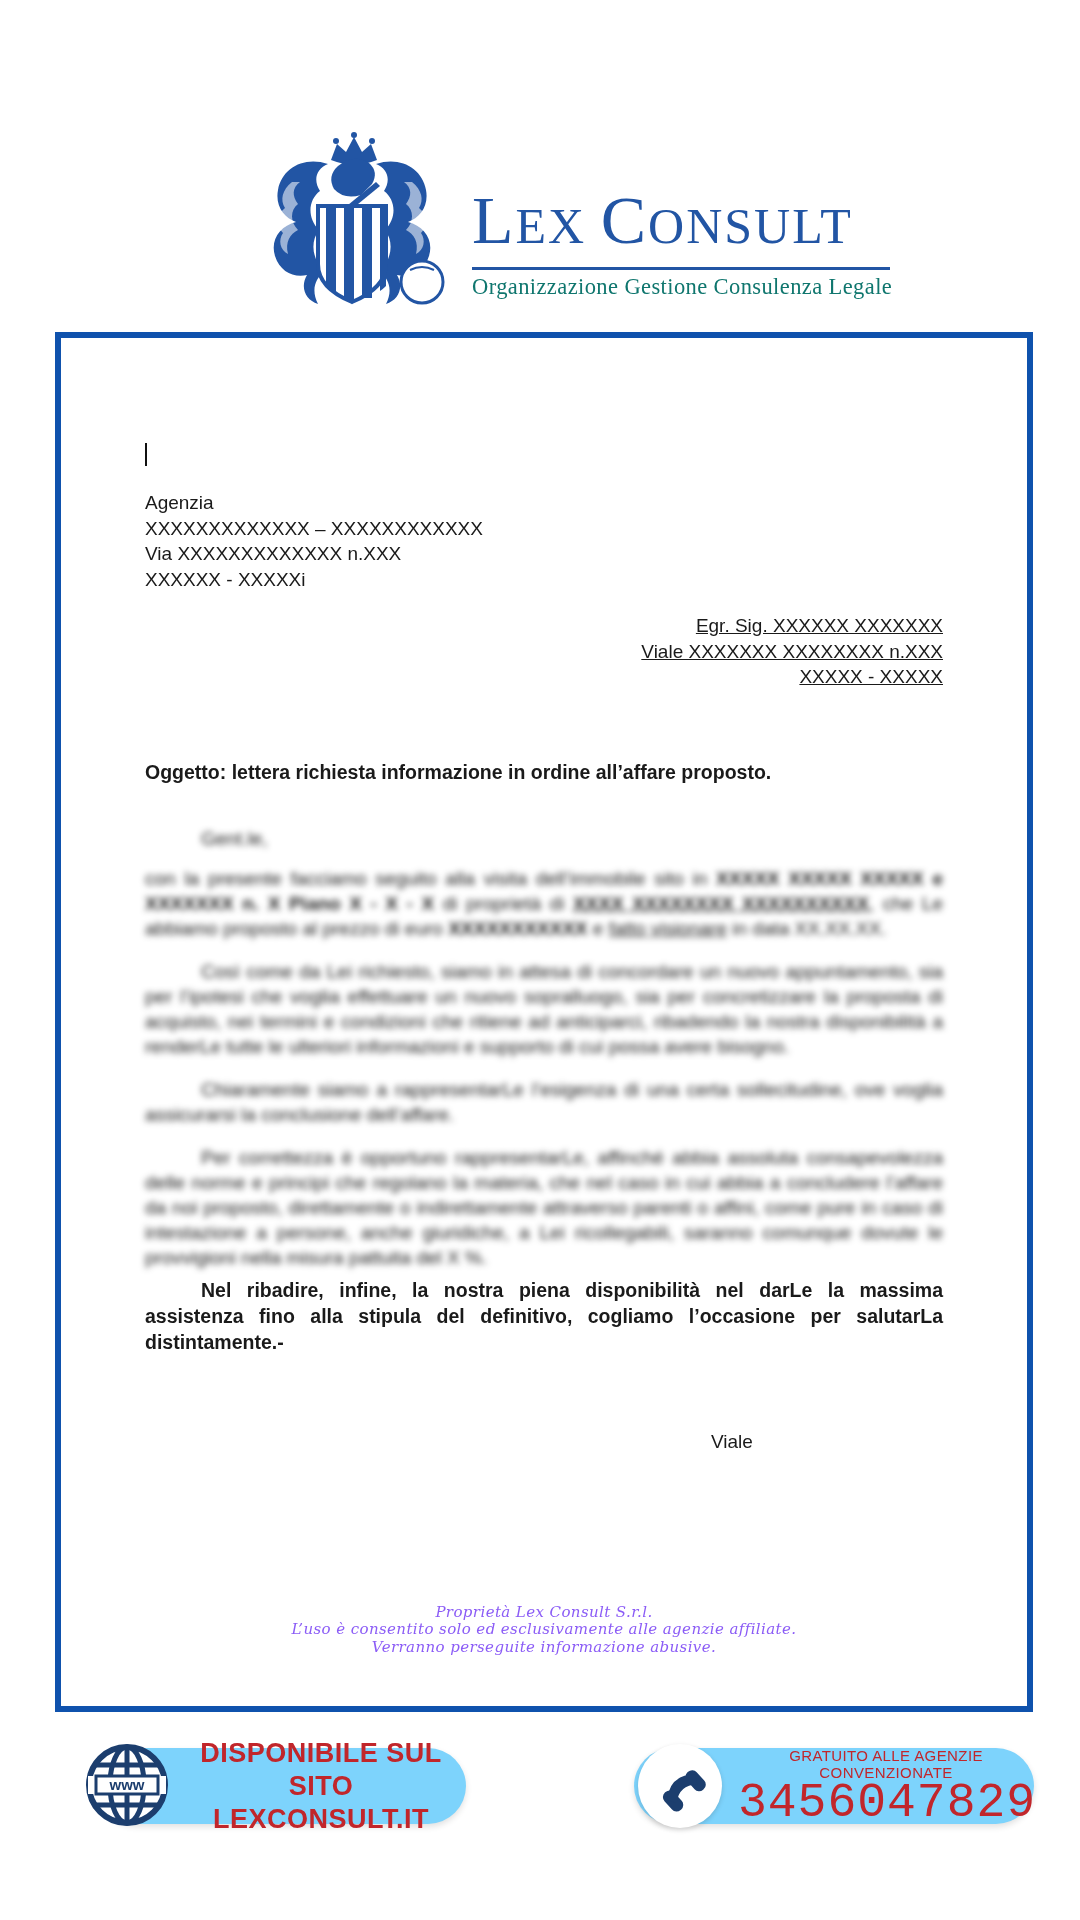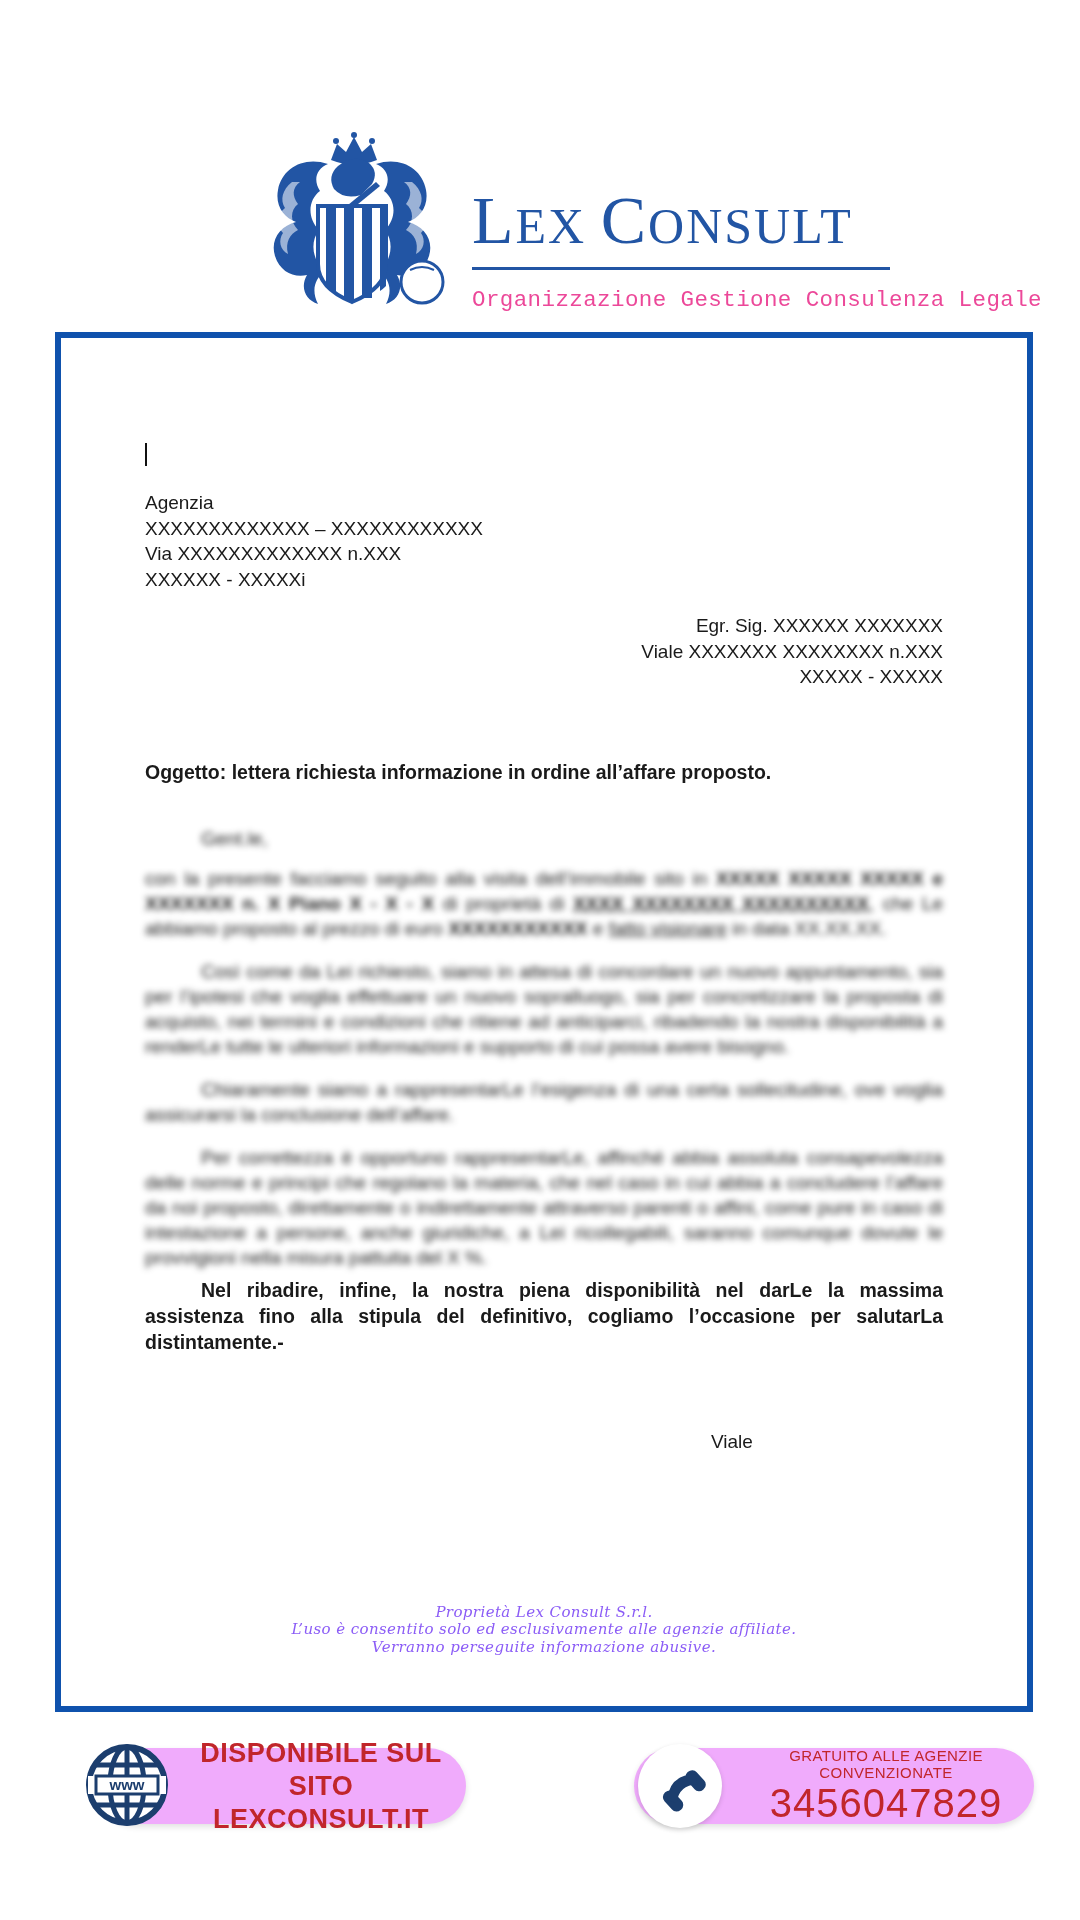--- a/index.html
+++ b/index.html
@@ -14,33 +14,33 @@
   .crest { width:200px; height:182px; flex:0 0 auto; }
   .brand-text { margin-left:0px; margin-top:62px; width:418px; }
   .brand-name {
     font-family:"Liberation Serif", serif; color:#2255a4; white-space:nowrap;
     border-bottom:3px solid #2255a4; padding-bottom:1px; line-height:56px;
     letter-spacing:2px; display:block;
   }
   .brand-initial { font-size:68px; }
   .brand-rest { font-size:50px; }
   .brand-tagline {
-    font-family:Liberation Mono, monospace; color:#ec4899; font-size:22.5px;
-    margin-top:17px; white-space:nowrap; letter-spacing:0.4px;
+    font-family:Liberation Serif, serif; color:#0f766e; font-size:22.5px;
+    margin-top:4px; white-space:nowrap; letter-spacing:0.4px;
   }
 
   
   .letter {
     position:absolute; left:55px; top:332px; width:978px; height:1380px;
     border:6px solid #0f52ad; background:#ffffff; padding:0 84px;
     color:#1a1a1a; font-size:19px;
   }
   .text-cursor { margin-top:105px; width:2px; height:23px; background:#111; }
   .sender { margin-top:24px; line-height:25.5px; }
-  .recipient { margin-top:21px; line-height:25.5px; text-align:right; }
+  .recipient { margin-top:21px; line-height:25.5px; text-align:right;text-decoration:underline; }
   .subject { margin-top:71px; font-weight:bold; font-size:19.5px; }
 
   .blurred { filter: blur(3px); }
   .salutation { margin-top:42px; text-indent:56px; line-height:25px; }
   .body-par { margin-top:18px; text-align:justify; line-height:25px; text-indent:56px; }
   .body-par.first { text-indent:0; margin-top:15px; }
   .seg-bold { font-weight:bold; }
   .seg-underline { text-decoration:underline; }
   .seg-bold-underline { font-weight:bold; text-decoration:underline; }
 
@@ -50,30 +50,30 @@
   }
   .signature { margin-top:76px; margin-left:566px; font-size:19px; }
   .notice {
     margin-top:151px; text-align:center; color:#8b5cf6;
     font-family:"DejaVu Serif", serif; font-style:italic;
     font-size:15px; line-height:17.5px; letter-spacing:0.4px;
   }
 
   
   .pill {
-    position:absolute; background:#f0abfc; border-radius:38px; height:76px;
+    position:absolute; background:#7dd3fc; border-radius:38px; height:76px;
     box-shadow:0 3px 6px rgba(0,0,0,0.12);
     display:flex; flex-direction:column; justify-content:center;
     color:#c1262b; text-align:center;
   }
   .pill-website { left:98px; top:1748px; width:368px; padding-left:78px; }
   .pill-website .line { font-size:27px; line-height:33px; font-weight:600; letter-spacing:0.5px; }
   .pill-phone { left:634px; top:1748px; width:400px; padding-left:104px; }
   .pill-phone .label { font-size:15px; font-weight:400; letter-spacing:0.4px; }
-  .pill-phone .number { font-size:40px; line-height:44px; font-weight:500; letter-spacing:1px; }
+  .pill-phone .number { font-size:48px; line-height:44px; font-weight:500; letter-spacing:1px;font-family:Liberation Mono, monospace; }
 
   .globe-badge { position:absolute; left:84px; top:1742px; width:86px; height:86px; }
   .phone-badge {
     position:absolute; left:638px; top:1744px; width:84px; height:84px;
     background:#ffffff; border-radius:50%; box-shadow:0 2px 5px rgba(0,0,0,0.15);
     display:flex; align-items:center; justify-content:center;
   }
 </style>
 </head>
 <body>

